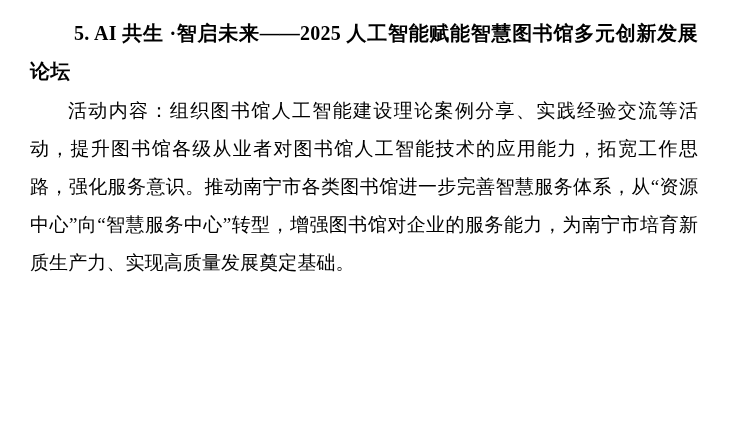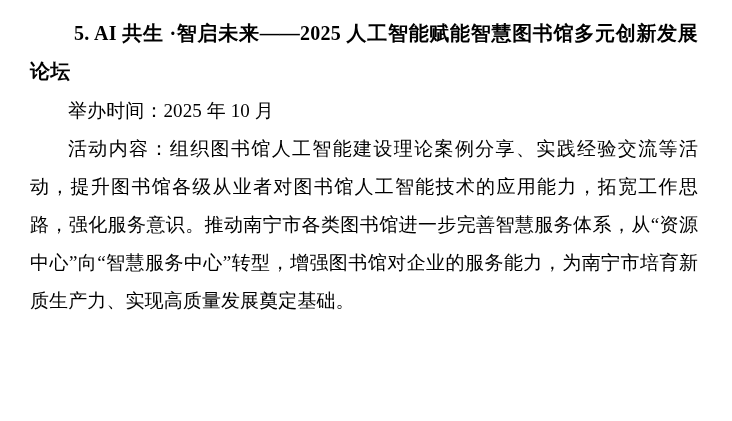--- a/index.html
+++ b/index.html
@@ -45,17 +45,16 @@
   }
 </style>
 </head>
 <body>
 
 <div class="page">
 
   <h1 class="doc-title">5. AI 共生 ·智启未来——2025 人工智能赋能智慧图书馆多元创新发展论坛</h1>
 
 
-  <p class="para">举办时间：2025 年 10 月</p>
 
   <p class="para para-body">活动内容：组织图书馆人工智能建设理论案例分享、实践经验交流等活动，提升图书馆各级从业者对图书馆人工智能技术的应用能力，拓宽工作思路，强化服务意识。推动南宁市各类图书馆进一步完善智慧服务体系，从“资源中心”向“智慧服务中心”转型，增强图书馆对企业的服务能力，为南宁市培育新质生产力、实现高质量发展奠定基础。</p>
 
 </div>
 
 </body></html>

